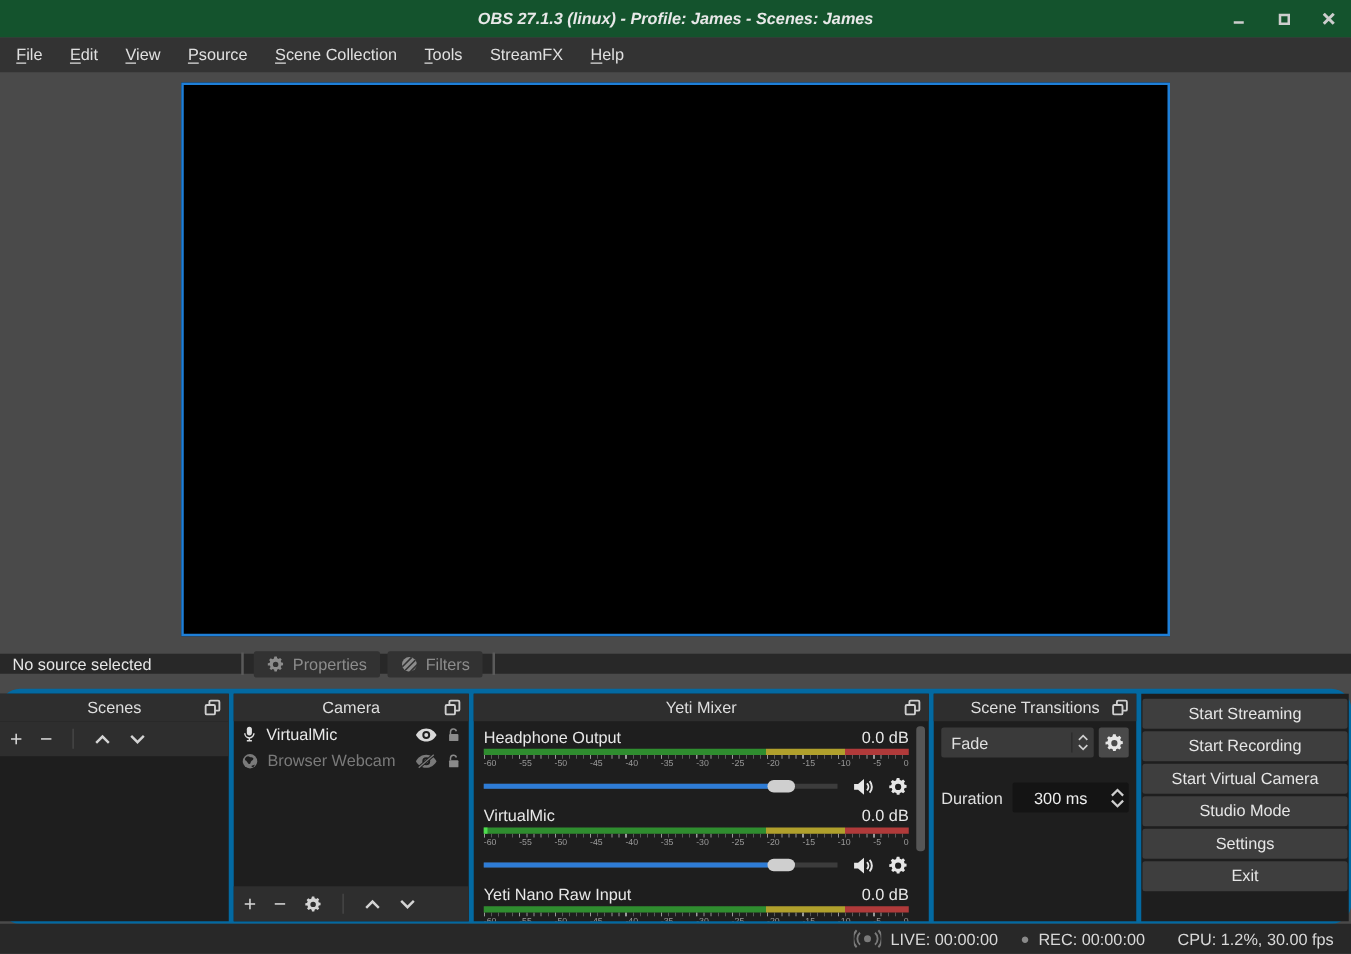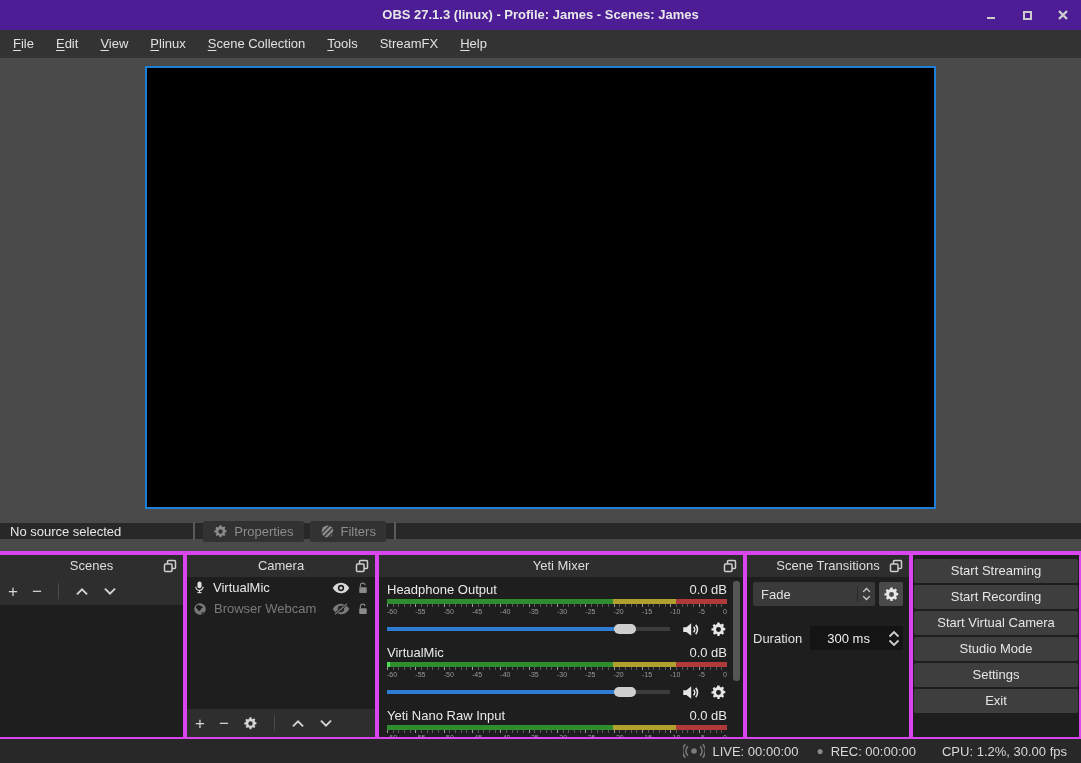--- a/index.html
+++ b/index.html
@@ -1,20 +1,20 @@
 <!DOCTYPE html>
 <html><head>
 <meta charset="utf-8">
 <style>
   html,body{margin:0;padding:0;background:#222;}
   *{box-sizing:border-box;font-family:"Liberation Sans",sans-serif;}
   .app{position:relative;width:1081px;height:763px;background:#4a4a4a;overflow:hidden;color:#e0e0e0;}
 
   
-  .titlebar{position:absolute;top:0;left:0;right:0;height:30px;background:#4c1d95;}
+  .titlebar{position:absolute;top:0;left:0;right:0;height:30px;background:#14532d;font-style:italic;}
   .titlebar .title{position:absolute;inset:0;text-align:center;line-height:30px;font-size:13px;font-weight:bold;color:#e8e8e8;}
   .winbtns{position:absolute;right:6px;top:0;height:30px;display:flex;align-items:center;gap:24px;padding-right:6px;}
   .winbtn{width:12px;height:12px;display:flex;align-items:center;justify-content:center;color:#cdcdcd;}
   .wb-min{width:8px;height:2px;background:#cdcdcd;margin-top:6px;}
   .wb-max{width:9px;height:9px;border:2px solid #cdcdcd;}
   .wb-close svg{display:block;}
 
   
   .menubar{position:absolute;top:30px;left:0;right:0;height:28px;background:#333333;display:flex;align-items:center;padding-left:2px;}
   .menu-item{padding:0 11px;font-size:13px;color:#e0e0e0;line-height:28px;cursor:default;}
@@ -26,21 +26,21 @@
 
   
   .srctoolbar{position:absolute;top:523px;left:0;right:0;height:16px;background:#282828;display:flex;align-items:center;font-size:13px;}
   .src-status{padding-left:10px;color:#e6e6e6;}
   .vsep{width:2px;height:18px;background:#5a5a5a;margin:0 5px;}
   .tb-btn{display:flex;align-items:center;gap:6px;background:#323232;border-radius:2px;padding:3px 10px;margin:0 3px;color:#8c8c8c;}
   .tb-btn svg{color:#8c8c8c;}
   .sep-spacer{margin-left:72px;}
 
   
-  .docks{position:absolute;top:551px;left:0;right:0;height:188px;background:#d946ef;}
+  .docks{position:absolute;top:551px;left:0;right:0;height:188px;background:#0369a1;border-radius:16px;}
   .panel{position:absolute;top:4px;height:182px;display:flex;flex-direction:column;background:#1e1e1e;}
   .panel-header{height:22px;background:#2e2e2e;position:relative;flex:none;}
   .panel-title{position:absolute;inset:0;text-align:center;line-height:22px;font-size:13px;color:#dedede;}
   .popout{position:absolute;right:5px;top:3px;width:16px;height:16px;color:#cfcfcf;}
   .panel-body{flex:1;overflow:hidden;position:relative;}
   .panel-footer{height:28px;background:#2e2e2e;flex:none;display:flex;align-items:center;padding:0 8px;gap:14px;}
   .panel-footer .glyph{font-size:17px;color:#d4d4d4;line-height:1;}
   .panel-footer .fsep{width:1px;height:16px;background:#4a4a4a;margin:0 2px;}
   .panel-footer svg{color:#d4d4d4;}
 
@@ -127,21 +127,21 @@
             <path d="M1 1l8 8M9 1l-8 8" stroke="#cdcdcd" stroke-width="2.4"></path>
           </svg>
       </div>
     </div>
   </div>
 
   <div class="menubar">
     <div class="menu-item"><span></span><span class="mkey">F</span><span>ile</span></div>
     <div class="menu-item"><span></span><span class="mkey">E</span><span>dit</span></div>
     <div class="menu-item"><span></span><span class="mkey">V</span><span>iew</span></div>
-    <div class="menu-item"><span></span><span class="mkey">P</span><span>linux</span></div>
+    <div class="menu-item"><span></span><span class="mkey">P</span><span>source</span></div>
     <div class="menu-item"><span></span><span class="mkey">S</span><span>cene Collection</span></div>
     <div class="menu-item"><span></span><span class="mkey">T</span><span>ools</span></div>
     <div class="menu-item"><span>StreamFX</span><span class="mkey"></span><span></span></div>
     <div class="menu-item"><span></span><span class="mkey">H</span><span>elp</span></div>
   </div>
 
   <div class="main">
     <div class="preview"></div>
   </div>
 

